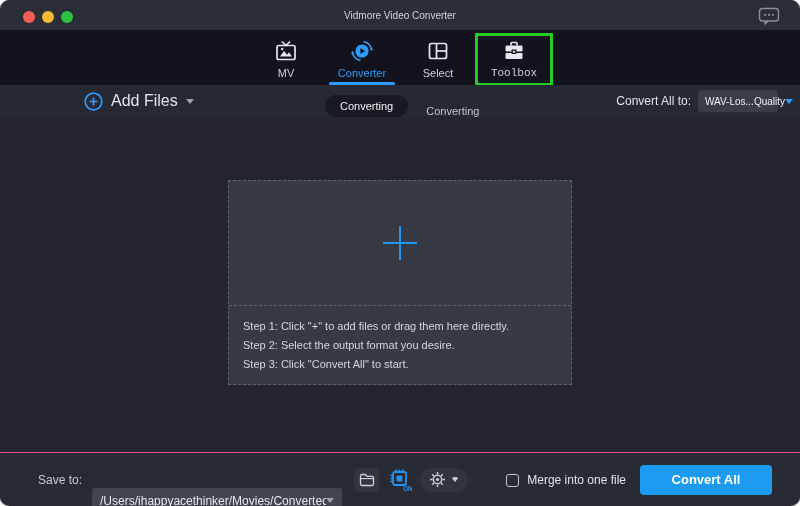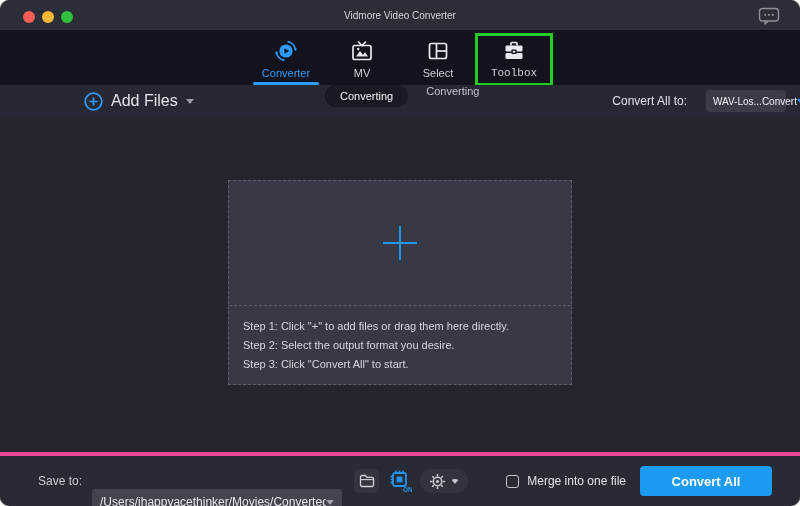--- a/index.html
+++ b/index.html
@@ -42,27 +42,27 @@
   }
   .tab.hl { outline: 3px solid #24cd24; outline-offset: 3px; font-family: Liberation Mono, monospace; }
 
   
   .subtoolbar { height: 32px; background: #262834; flex: none; position: relative; }
   .addfiles { position: absolute; left: 84px; top: 0; height: 32px; display: flex; align-items: center; gap: 8px; cursor: pointer; }
   .addfiles-label { font-size: 16px; color: #e3e4e8; }
   .caret-down { width: 0; height: 0; border-left: 4.5px solid transparent; border-right: 4.5px solid transparent; border-top: 5px solid #9da0a8; display: inline-block; }
   .caret-down.blue { border-top-color: #2e9bff; }
   .caret-down.light { border-top-color: #c9cad0; }
-  .view-tabs { position: absolute; left: 325px; top: 0; height: 32px; display: flex; align-items: flex-start; gap: 18px; }
+  .view-tabs { position: absolute; left: 325px; top: 0; height: 32px; display: flex; align-items: flex-end; gap: 18px; }
   .pill {
     background: #181922; color: #f1f2f4; font-size: 11px;
     padding: 5px 15px; border-radius: 12px; cursor: pointer;
   }
   .view-tab-plain { font-size: 11px; color: #c3c4ca; cursor: pointer; }
-  .convert-to { position: absolute; right: 14px; top: 0; height: 32px; display: flex; align-items: center; gap: 19px; }
+  .convert-to { position: absolute; right: 22px; top: 0; height: 32px; display: flex; align-items: center; gap: 7px; }
   .convert-to-label { font-size: 12px; color: #e0e1e5; }
   .format-select {
     background: #3a3d48; border-radius: 4px; height: 22px; width: 80px;
     display: flex; align-items: center; justify-content: space-between;
     padding: 0 7px; cursor: pointer;
   }
   .format-select .fmt-text { font-size: 10px; color: #eceff2; white-space: nowrap; }
 
   
   .main { flex: 1; position: relative; background: #24252d; }
@@ -74,21 +74,21 @@
   .dz-top { height: 125px; position: relative; border-bottom: 1px dashed #5e6069; }
   .plus { position: absolute; left: 50%; top: 50%; width: 34px; height: 34px; transform: translate(-50%, -50%); }
   .plus::before, .plus::after { content: ""; position: absolute; background: #2196f3; }
   .plus::before { left: 50%; top: 0; width: 2px; height: 100%; margin-left: -1px; }
   .plus::after  { top: 50%; left: 0; height: 2px; width: 100%; margin-top: -1px; }
   .dz-steps { flex: 1; padding: 10px 14px; display: flex; flex-direction: column; justify-content: space-around; }
   .step-line { font-size: 11px; color: #d6d7db; }
 
   
   .footer {
-    height: 54px; background: #292b34; border-top: 4px solid #ec4899; flex: none;
+    height: 54px; background: #292b34; border-top: 1px solid #ec4899; flex: none;
     display: flex; align-items: center; padding: 0 28px 0 38px;
   }
   .saveto-label { font-size: 12px; color: #c9cad0; margin-right: 10px; flex: none; }
   .path-field {
     width: 250px; height: 26px; background: #42444e; border-radius: 3px;
     display: flex; align-items: center; justify-content: space-between;
     padding: 0 8px; margin-right: 12px; flex: none; cursor: text; margin-top: 42px;
   }
   .path-text { font-size: 12px; color: #e8e9ec; white-space: nowrap; overflow: hidden; }
   .icon-btn {
@@ -131,44 +131,44 @@
         <path d="M7 14 v3 l3.2 -3" fill="none" stroke="#8e8f96" stroke-width="1.4" stroke-linejoin="round"></path>
         <circle cx="7.2" cy="7.8" r="1.1" fill="#8e8f96"></circle>
         <circle cx="11" cy="7.8" r="1.1" fill="#8e8f96"></circle>
         <circle cx="14.8" cy="7.8" r="1.1" fill="#8e8f96"></circle>
       </svg>
     </div>
   </div>
 
   <div class="tabbar">
 
+    <div class="tab">
+      <svg width="24" height="24" viewBox="0 0 24 24">
+        <path d="M8 2.5 L12 6.5 L16 2.5" fill="none" stroke="#e8e9ee" stroke-width="1.6"></path>
+        <rect x="3" y="6.5" width="18" height="14" rx="1.8" fill="none" stroke="#e8e9ee" stroke-width="1.7"></rect>
+        <path d="M6 17.5 l4 -5.5 3 3.8 2 -2.6 3 4.3 z" fill="#e8e9ee"></path>
+        <circle cx="8.2" cy="10" r="1.2" fill="#e8e9ee"></circle>
+      </svg>
+      <span class="tab-label">MV</span>
+    </div>
+
     <div class="tab active">
       <svg width="24" height="24" viewBox="0 0 24 24">
         <path d="M13.5 2.6 a9.4 9.4 0 0 1 8 8" fill="none" stroke="#2e9bff" stroke-width="1.8"></path>
         <path d="M21.6 12.2 l1.4 -2.6 -3 .2 z" fill="#2e9bff"></path>
         <path d="M10.5 21.4 a9.4 9.4 0 0 1 -8 -8" fill="none" stroke="#2e9bff" stroke-width="1.8"></path>
         <path d="M2.4 11.8 l-1.4 2.6 3 -.2 z" fill="#2e9bff"></path>
         <circle cx="12" cy="12" r="6.6" fill="#2e9bff"></circle>
         <path d="M10.4 9.3 L15.2 12 L10.4 14.7 Z" fill="#12131c"></path>
       </svg>
       <span class="tab-label">Converter</span>
     </div>
 
     <div class="tab">
       <svg width="24" height="24" viewBox="0 0 24 24">
-        <path d="M8 2.5 L12 6.5 L16 2.5" fill="none" stroke="#e8e9ee" stroke-width="1.6"></path>
-        <rect x="3" y="6.5" width="18" height="14" rx="1.8" fill="none" stroke="#e8e9ee" stroke-width="1.7"></rect>
-        <path d="M6 17.5 l4 -5.5 3 3.8 2 -2.6 3 4.3 z" fill="#e8e9ee"></path>
-        <circle cx="8.2" cy="10" r="1.2" fill="#e8e9ee"></circle>
-      </svg>
-      <span class="tab-label">MV</span>
-    </div>
-
-    <div class="tab">
-      <svg width="24" height="24" viewBox="0 0 24 24">
         <rect x="3.5" y="4.5" width="17" height="15" rx="2" fill="none" stroke="#e8e9ee" stroke-width="1.7"></rect>
         <line x1="10.5" y1="4.5" x2="10.5" y2="19.5" stroke="#e8e9ee" stroke-width="1.7"></line>
         <line x1="10.5" y1="12" x2="20.5" y2="12" stroke="#e8e9ee" stroke-width="1.7"></line>
       </svg>
       <span class="tab-label">Select</span>
     </div>
 
     <div class="tab hl">
       <svg width="24" height="24" viewBox="0 0 24 24">
         <path d="M9 6.5 v-2 a1 1 0 0 1 1 -1 h4 a1 1 0 0 1 1 1 v2" fill="none" stroke="#e8e9ee" stroke-width="1.7"></path>
@@ -193,21 +193,21 @@
     </div>
 
     <div class="view-tabs">
       <span class="pill">Converting</span>
       <span class="view-tab-plain">Converting</span>
     </div>
 
     <div class="convert-to">
       <span class="convert-to-label">Convert All to:</span>
       <div class="format-select">
-        <span class="fmt-text">WAV-Los...Convert</span>
+        <span class="fmt-text">WAV-Los...Quality</span>
         <span class="caret-down blue"></span>
       </div>
     </div>
   </div>
 
   <div class="main">
     <div class="dropzone">
       <div class="dz-top">
         <div class="plus"></div>
       </div>

